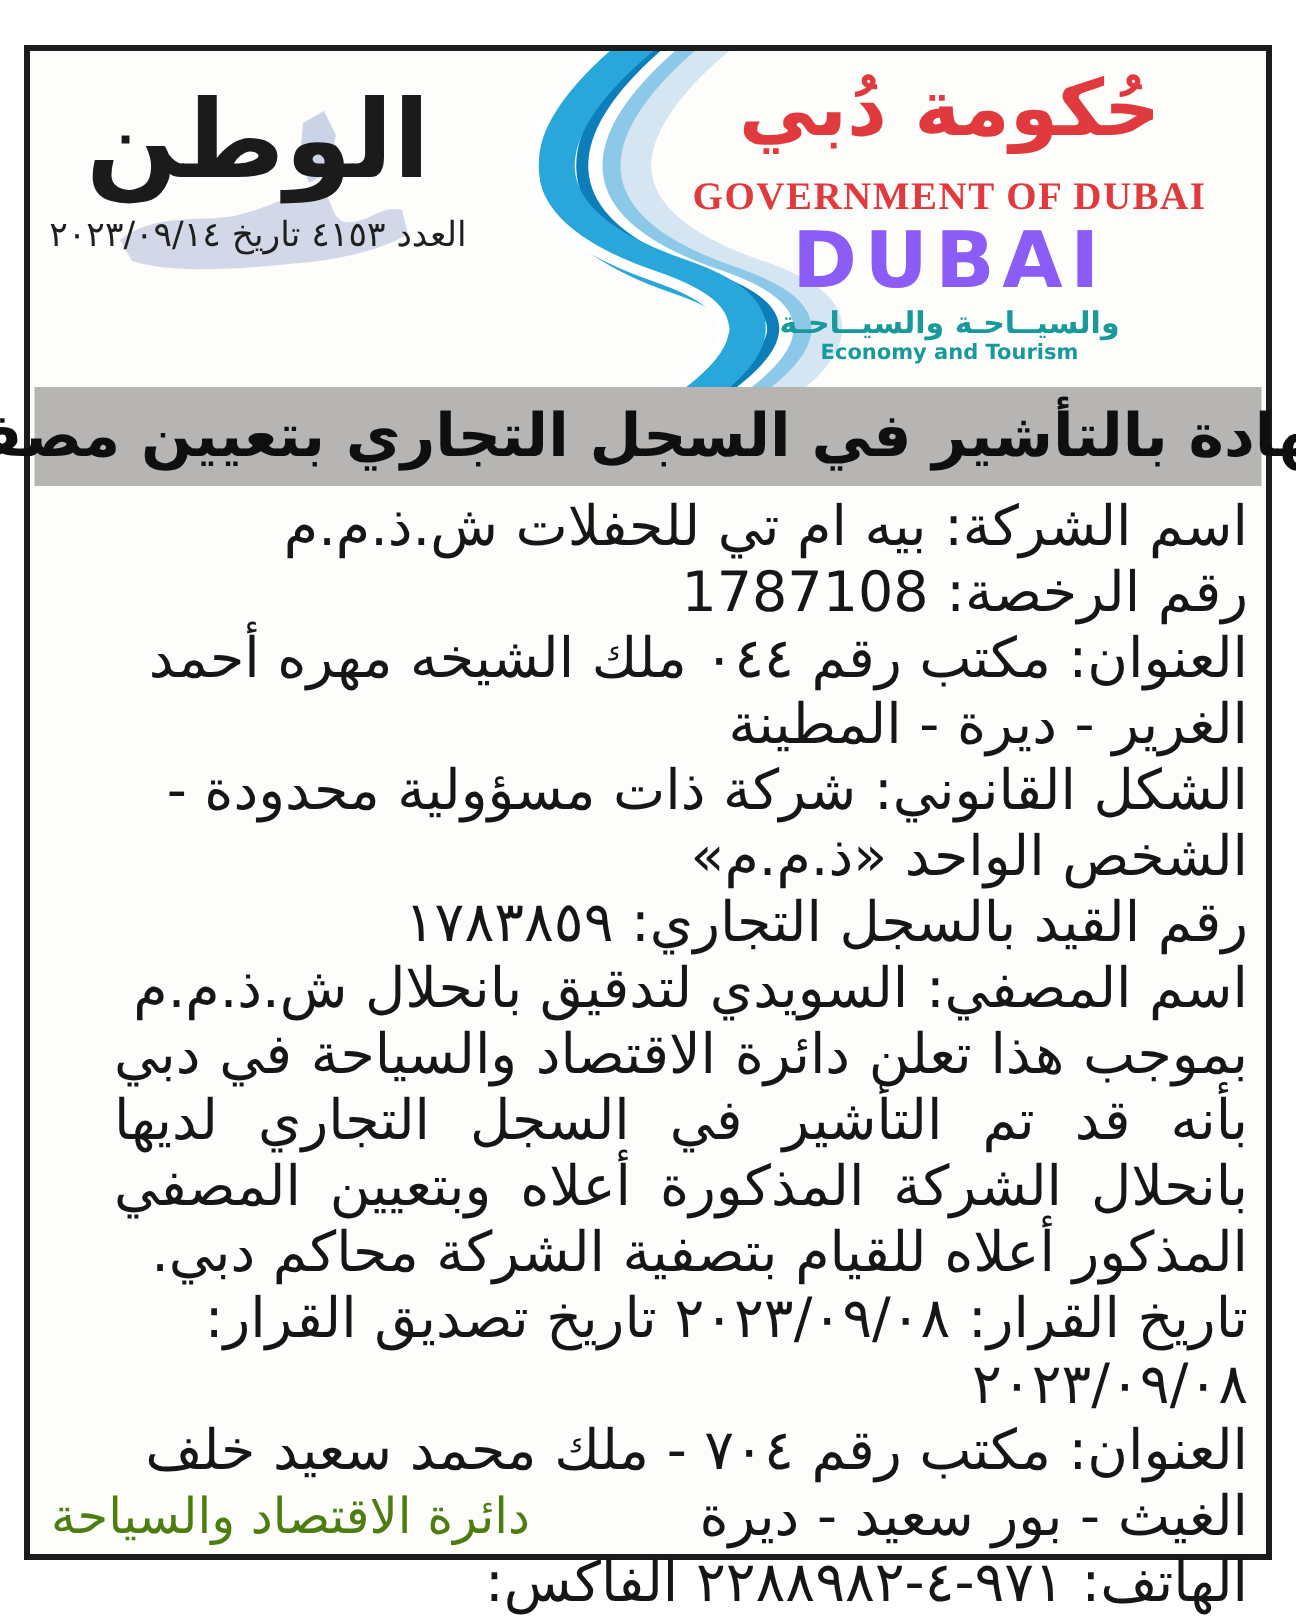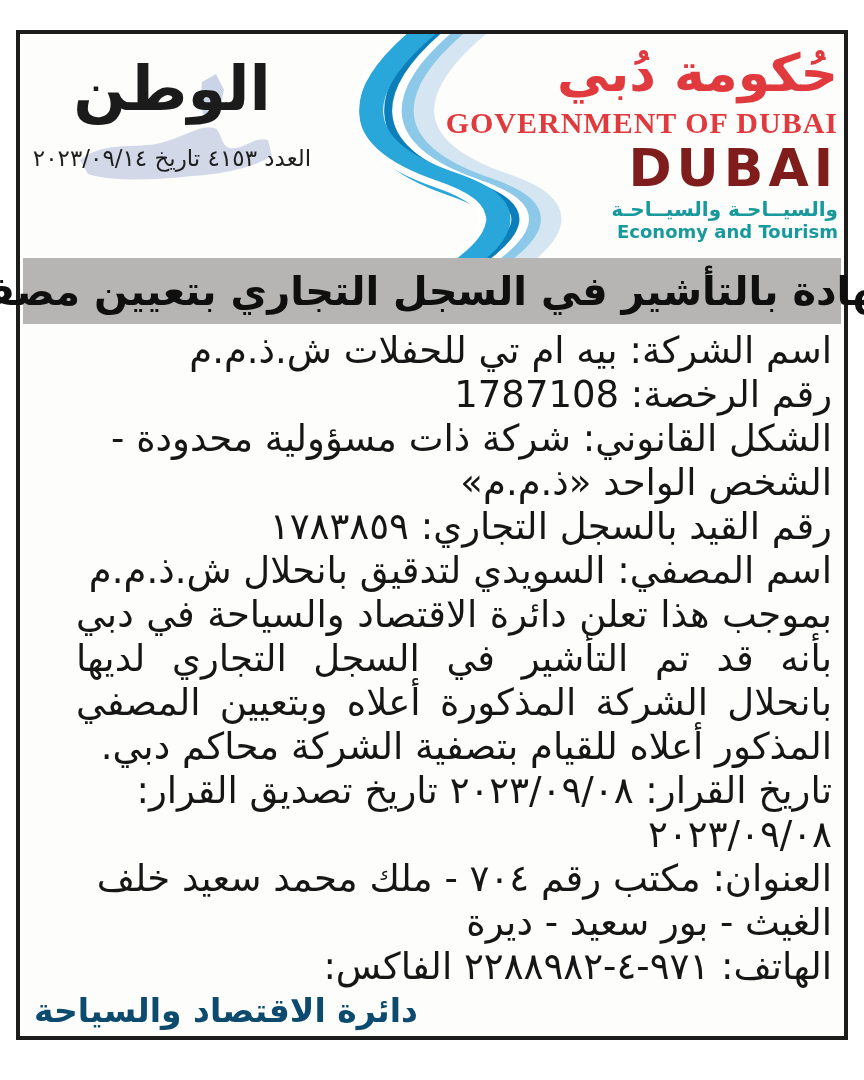--- a/index.html
+++ b/index.html
@@ -34,73 +34,73 @@
     z-index: 2;
   }
   .map-bg {
     position: absolute;
     left: 40px; top: 8px;
     width: 210px; height: 150px;
     opacity: 0.6;
     z-index: -1;
   }
   .alwatan-name {
-    font-size: 62px;
+    font-size: 72px;
     font-weight: bold;
     color: #1b1b1b;
     line-height: 1.05;
     direction: rtl;
   }
   .issue-line {
-    margin-top: 24px;
+    margin-top: 12px;
     font-size: 23px;
     color: #1f1f1f;
     direction: rtl;
     white-space: nowrap;
   }
   .gov-block {
     position: absolute;
     right: 6px; top: 8px;
     width: 410px;
-    text-align: right;
+    text-align: center;
     z-index: 2;
   }
   .gov-callig {
     font-size: 52px;
     font-weight: bold;
     color: #e03a3e;
     direction: rtl;
     line-height: 1.2;
   }
   .gov-en {
-    margin-top: 2px;
+    margin-top: 12px;
     font-family: "Liberation Serif", serif;
-    font-size: 30px;
+    font-size: 26px;
     font-weight: bold;
     letter-spacing: 1px;
     color: #e03a3e;
     white-space: nowrap;
   }
   .dubai-logo {
     margin-top: 2px;
     font-size: 52px;
     font-weight: bold;
     letter-spacing: 5px;
-    color: #7f1d1d;
+    color: #8b5cf6;
     line-height: 1.0;
   }
   .dept-ar {
     margin-top: 3px;
     font-size: 20px;
     font-weight: bold;
     color: #18999b;
     direction: rtl;
   }
   .dept-en {
-    font-size: 18px;
+    font-size: 14px;
     font-weight: bold;
     color: #18999b;
   }
   
   .title-bar {
     height: 66px;
     margin: 0 3px;
     background: #b6b5b3;
     display: flex;
     align-items: center;
@@ -127,22 +127,22 @@
   }
   .notice-body p.just {
     text-align: justify;
     text-align-last: right;
     margin-left: 44px;
   }
   .signature {
     position: absolute;
     left: 14px; bottom: 6px;
     font-size: 33px;
-    font-weight: bold;
-    color: #0c4a6e;
+    font-weight: normal;
+    color: #4d7c0f;
     direction: rtl;
   }
 </style>
 </head>
 <body>
 
 <div class="ad-frame">
 
   <div class="header">
 
@@ -177,20 +177,21 @@
     </div>
   </div>
 
   <div class="title-bar">
     <div class="title-text">شهادة بالتأشير في السجل التجاري بتعيين مصفي</div>
   </div>
 
   <div class="notice-body">
     <p>اسم الشركة:  بيه ام تي للحفلات ش.ذ.م.م</p>
     <p>رقم الرخصة: 1787108</p>
+    <p>العنوان: مكتب رقم ٠٤٤ ملك الشيخه مهره أحمد الغرير - ديرة - المطينة</p>
     <p>الشكل القانوني: شركة ذات مسؤولية محدودة - الشخص الواحد «ذ.م.م»</p>
     <p>رقم القيد بالسجل التجاري: ١٧٨٣٨٥٩</p>
     <p>اسم المصفي: السويدي لتدقيق بانحلال ش.ذ.م.م</p>
     <p class="just">بموجب هذا تعلن دائرة الاقتصاد والسياحة في دبي بأنه قد تم التأشير في السجل التجاري لديها بانحلال الشركة المذكورة أعلاه وبتعيين المصفي المذكور أعلاه للقيام بتصفية الشركة محاكم دبي.</p>
     <p>تاريخ القرار: ٢٠٢٣/٠٩/٠٨ تاريخ تصديق القرار: ٢٠٢٣/٠٩/٠٨</p>
     <p>العنوان: مكتب رقم ٧٠٤ - ملك محمد سعيد خلف الغيث - بور سعيد - ديرة</p>
     <p>الهاتف: ٩٧١-٤-٢٢٨٨٩٨٢    الفاكس:</p>
   </div>
 
   <div class="signature">دائرة الاقتصاد والسياحة</div>

